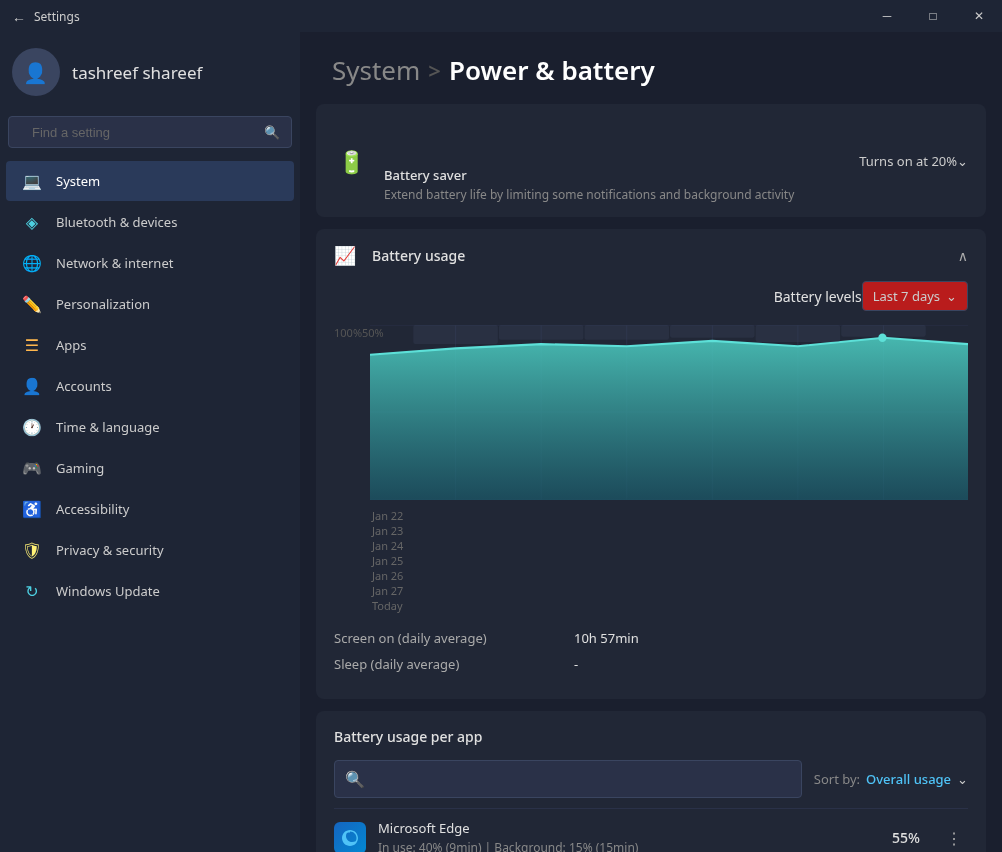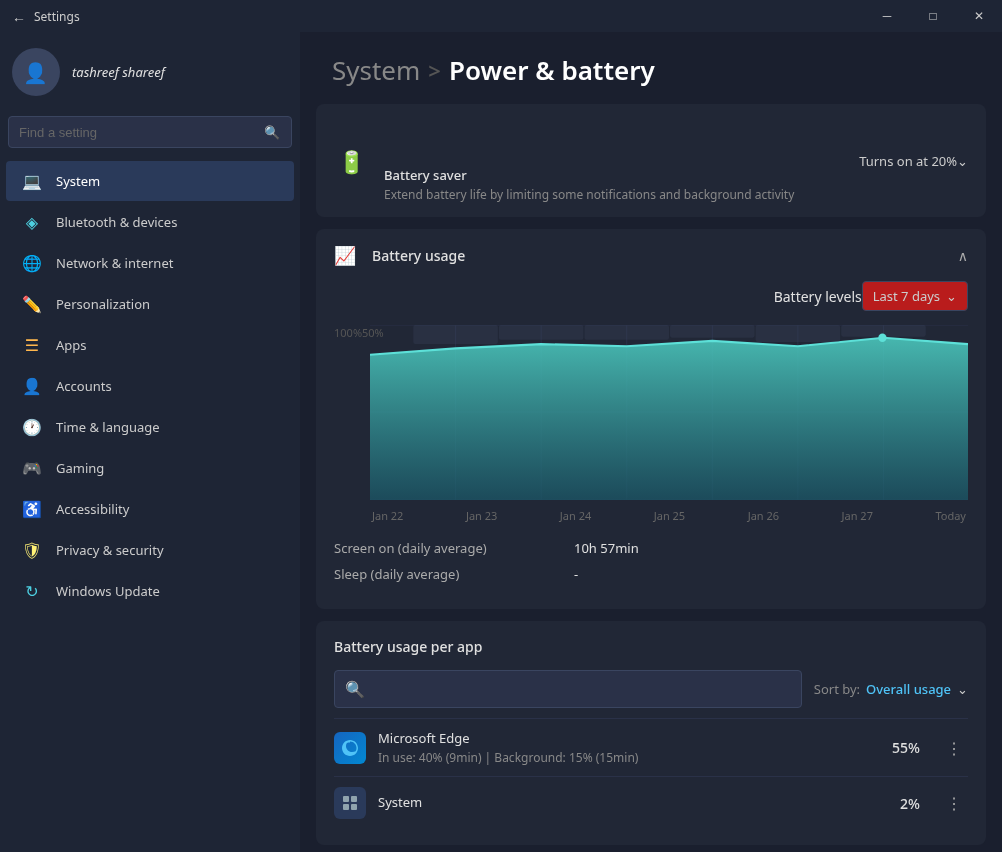--- a/index.html
+++ b/index.html
@@ -81,23 +81,22 @@
       border-radius: 50%;
       background: #3a4560;
       display: flex;
       align-items: center;
       justify-content: center;
       font-size: 20px;
       color: #aaa;
       flex-shrink: 0;
     }
     .user-name {
-      font-size: 13px;
-      color: #e0e0e0;
-      font-style: italic;
+      font-size: 17px;
+      color: #e0e0e0;
     }
 
     
     .search-container {
       padding: 4px 8px 12px 8px;
     }
     .search-box {
       display: flex;
       align-items: center;
       background: #2a3148;
@@ -106,20 +105,21 @@
       padding: 6px 10px;
       gap: 8px;
     }
     .search-box input {
       background: transparent;
       border: none;
       outline: none;
       color: #ccc;
       font-size: 13px;
       flex: 1;
+      margin-left: 13px;
     }
     .search-box input::placeholder { color: #666; }
     .search-icon-svg {
       color: #888;
       font-size: 13px;
     }
 
     
     .nav-item {
       display: flex;
@@ -309,20 +309,21 @@
       width: 100%;
       height: 100%;
     }
     .chart-labels {
       display: flex;
       justify-content: space-between;
       font-size: 11px;
       color: #666;
       margin-top: 4px;
       padding: 0 2px;
+      flex-direction: column;
     }
 
     
     .stats-section {
       padding: 12px 0 4px 0;
     }
     .stat-row {
       display: flex;
       align-items: center;
       padding: 4px 0;

